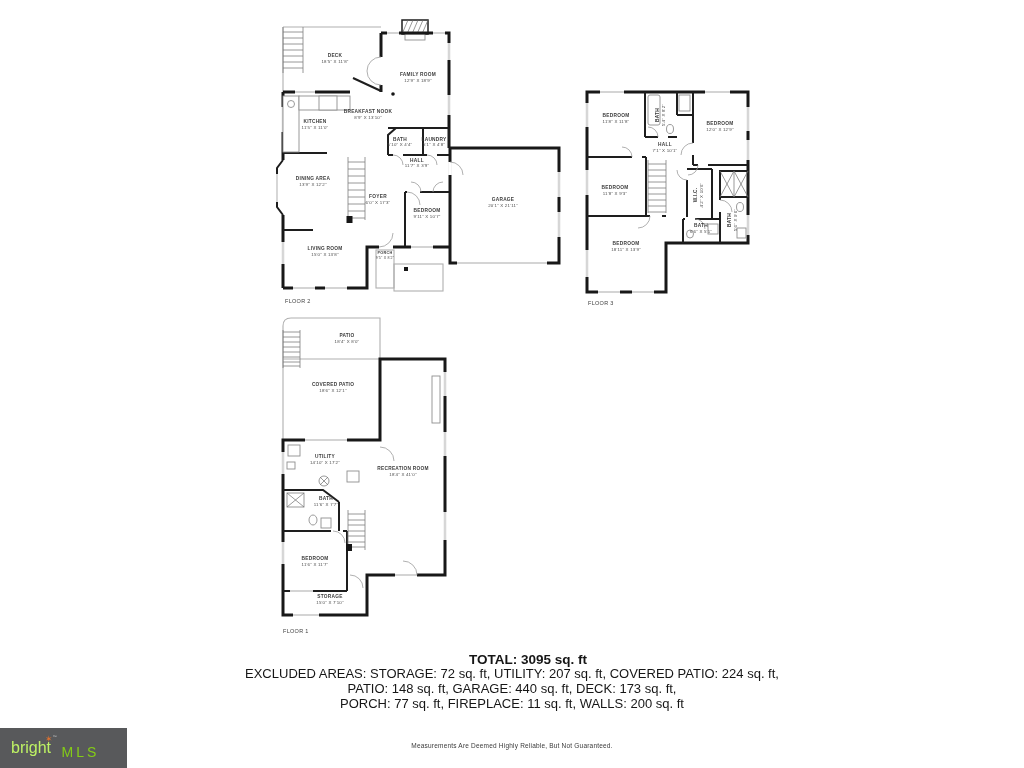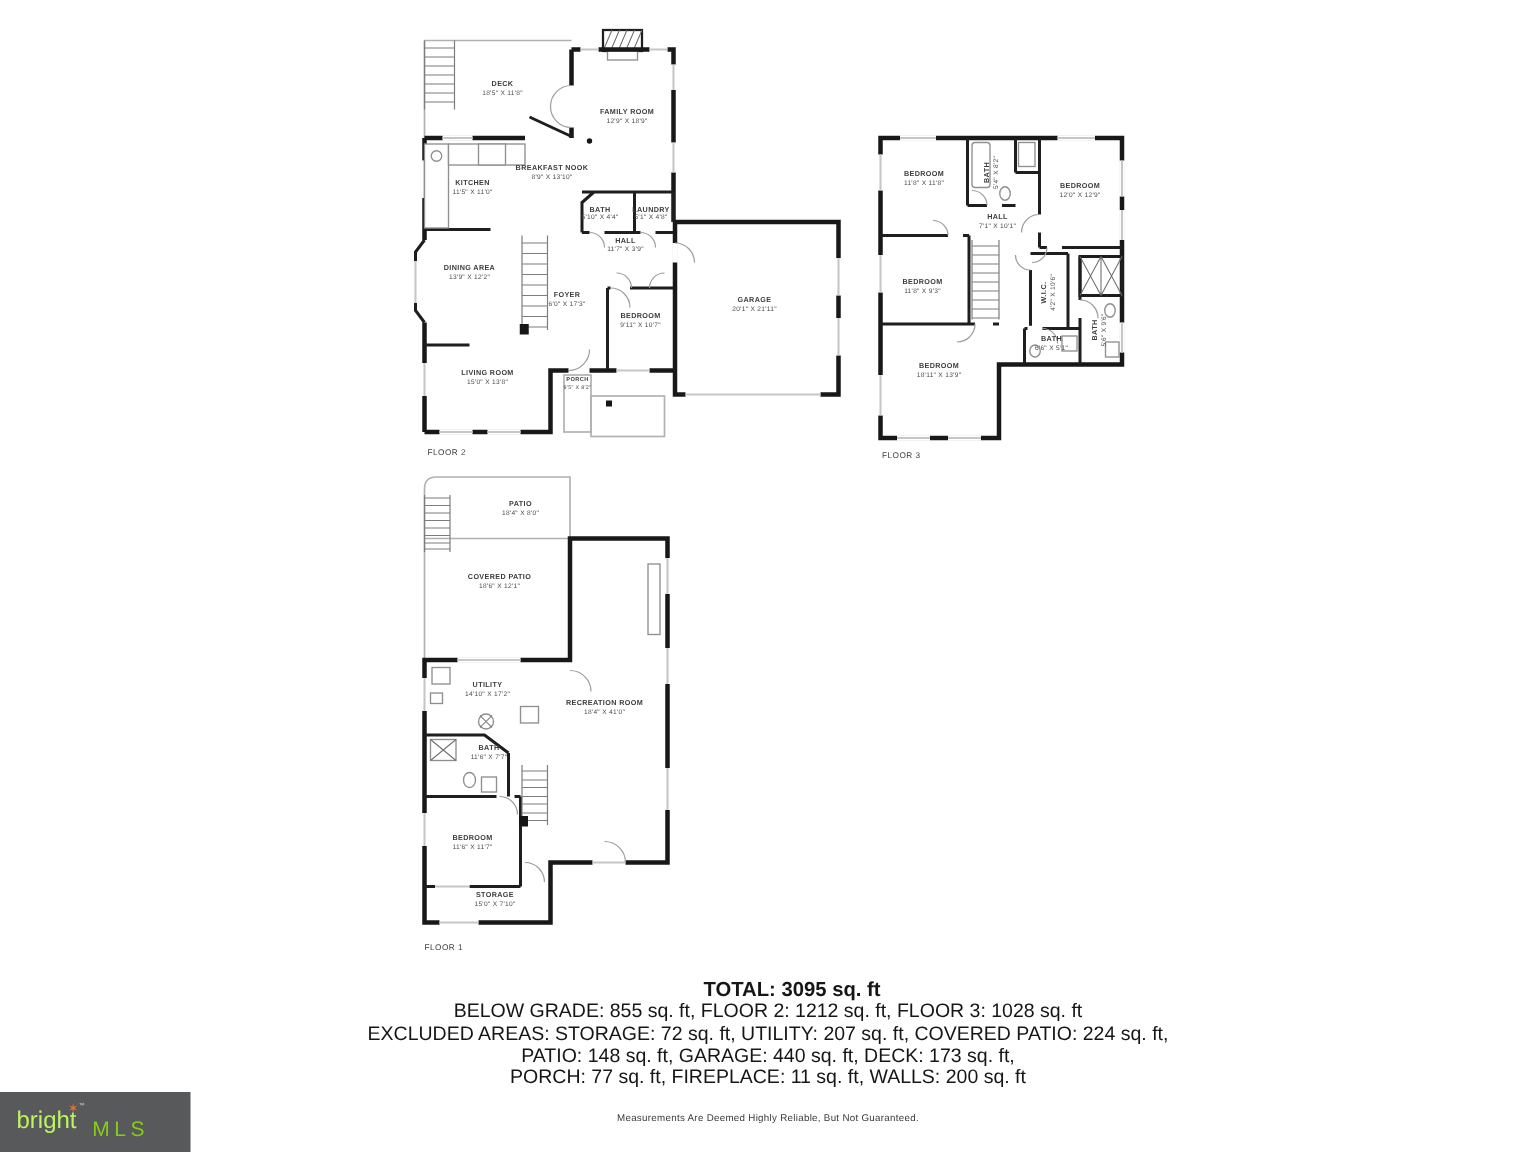--- a/index.html
+++ b/index.html
@@ -215,21 +215,20 @@
       <text class="rn" x="40" y="248">BEDROOM</text>
       <text class="rd" x="40" y="254">11'6" X 11'7"</text>
       <text class="rn" x="55" y="286">STORAGE</text>
       <text class="rd" x="55" y="292">15'0" X 7'10"</text>
     </g>
     <text class="fl" x="8" y="321">FLOOR 1</text>
   </svg>
 
   <div class="summary">
     <div class="t">TOTAL: 3095 sq. ft</div>
-    <div class="l">BELOW GRADE: 855 sq. ft, FLOOR 2: 1212 sq. ft, FLOOR 3: 1028 sq. ft</div>
     <div class="l">EXCLUDED AREAS: STORAGE: 72 sq. ft, UTILITY: 207 sq. ft, COVERED PATIO: 224 sq. ft,</div>
     <div class="l">PATIO: 148 sq. ft, GARAGE: 440 sq. ft, DECK: 173 sq. ft,</div>
     <div class="l">PORCH: 77 sq. ft, FIREPLACE: 11 sq. ft, WALLS: 200 sq. ft</div>
   </div>
 
   <div class="disclaimer">Measurements Are Deemed Highly Reliable, But Not Guaranteed.</div>
 
   <div class="logo">
     <span class="logo-brand">bright</span>
     <span class="logo-star">✶</span>

